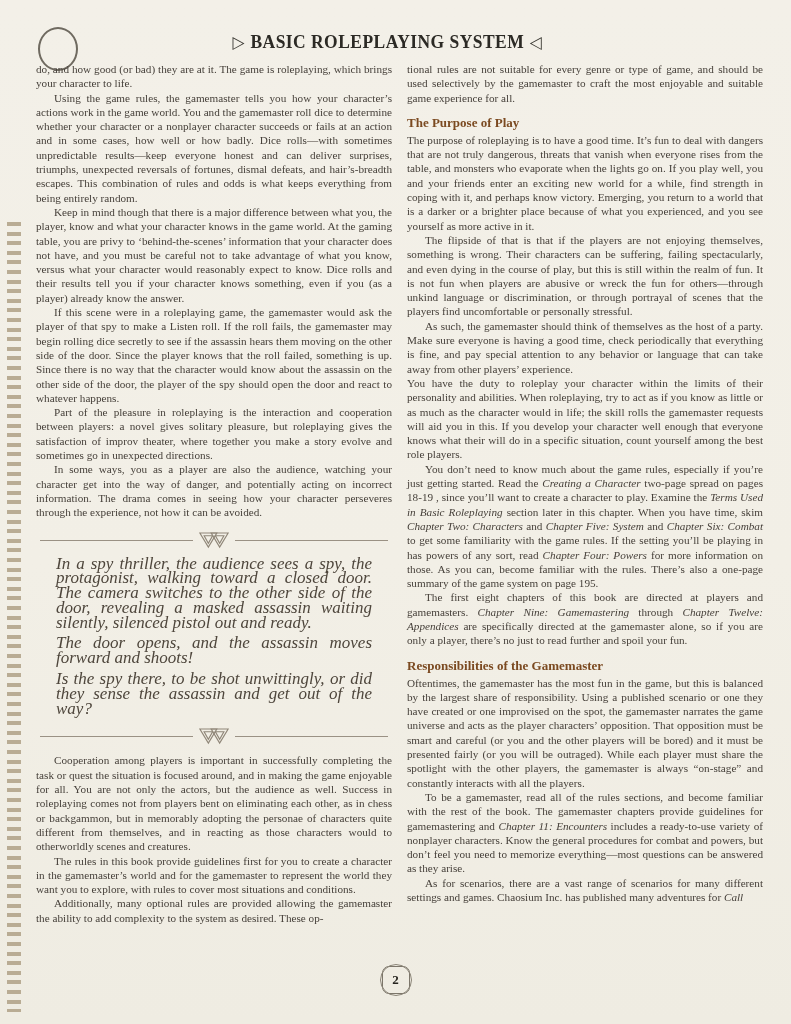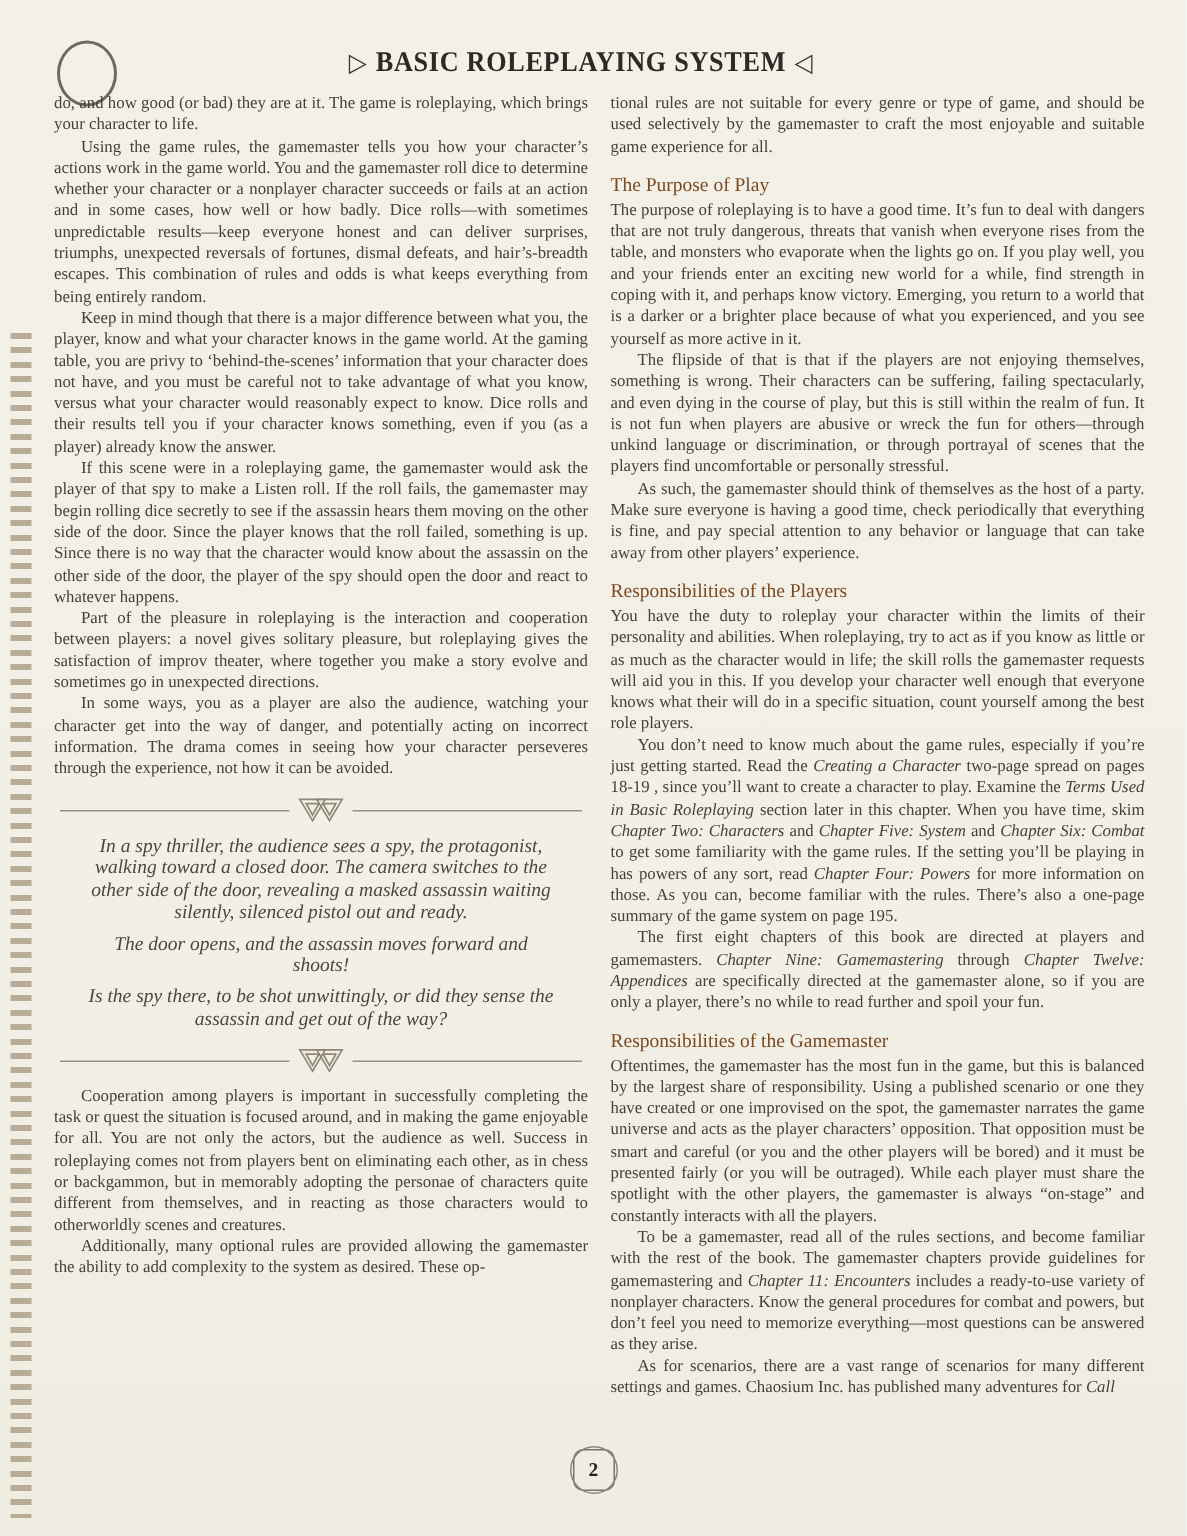--- a/index.html
+++ b/index.html
@@ -27,25 +27,25 @@
   .title-arrow { font-weight:normal; font-size:17px; color:#3a3832; padding:0 6px; }
   .columns {
     position:absolute; top:62px; left:36px; right:28px;
     display:flex; gap:15px;
   }
   .col { flex:1; min-width:0; text-align:justify; font-size:11.2px; line-height:14.3px; }
   .col p.para { margin:0; }
   .col p.para.indent { text-indent:18px; }
   .col h3.heading {
     font-size:13px; color:#7b4a21; margin:10px 0 3px;
-    text-align:left; font-weight:normal; line-height:15px;
+    text-align:left; font-weight:bold; line-height:15px;
   }
   .col p.quote {
-    font-style:italic; text-align:center;
-    margin:6px 20px; font-size:13px; line-height:14.8px; color:#4e463c;
+    font-style:italic; 
+    margin:6px 20px; font-size:17px; line-height:14.8px; color:#4e463c;
   }
   .col p.quote:first-of-type { margin-top:4px; }
   .divider { display:flex; align-items:center; margin:11px 4px 7px; }
   .divider .line { flex:1; height:1px; background:#9a9184; }
   .divider svg { margin:0 5px; flex:0 0 auto; }
   span.i { font-style:italic; }
   span.b { font-weight:normal; }
   .page-badge {
     position:absolute; left:50%; bottom:30px; transform:translateX(-50%);
     width:28px; height:28px; border:1.5px solid #7c766a; border-radius:7px;
@@ -98,32 +98,32 @@
           <g fill="none" stroke="#8f8678" stroke-width="1.2">
             <path d="M2 2 h18 l-9 15 z"></path>
             <path d="M14 2 h18 l-9 15 z"></path>
             <path d="M6.5 5 h9 l-4.5 8 z"></path>
             <path d="M18.5 5 h9 l-4.5 8 z"></path>
           </g>
         </svg>
         <span class="line"></span>
       </div>
       <p class="para indent"><span>Cooperation among players is important in successfully completing the task or quest the situation is focused around, and in making the game enjoyable for all. You are not only the actors, but the audience as well. Success in roleplaying comes not from players bent on eliminating each other, as in chess or backgammon, but in memorably adopting the personae of characters quite different from themselves, and in reacting as those characters would to otherworldly scenes and creatures.</span></p>
+      <p class="para indent"><span>The rules in this book provide guidelines first for you to create a character in the gamemaster’s world and for the gamemaster to represent the world they want you to explore, with rules to cover most situations and conditions.</span></p>
       <p class="para indent"><span>Additionally, many optional rules are provided allowing the gamemaster the ability to add complexity to the system as desired. These op-</span></p>
     </div>
   <div class="col">
       <p class="para"><span>tional rules are not suitable for every genre or type of game, and should be used selectively by the gamemaster to craft the most enjoyable and suitable game experience for all.</span></p>
       <h3 class="heading">The Purpose of Play</h3>
       <p class="para"><span class="b">The purpose of roleplaying is to have a good time.</span><span> It’s fun to deal with dangers that are not truly dangerous, threats that vanish when everyone rises from the table, and monsters who evaporate when the lights go on. If you play well, you and your friends enter an exciting new world for a while, find strength in coping with it, and perhaps know victory. Emerging, you return to a world that is a darker or a brighter place because of what you experienced, and you see yourself as more active in it.</span></p>
       <p class="para indent"><span>The flipside of that is that if the players are not enjoying themselves, something is wrong. Their characters can be suffering, failing spectacularly, and even dying in the course of play, but this is still within the realm of fun. It is not fun when players are abusive or wreck the fun for others—through unkind language or discrimination, or through portrayal of scenes that the players find uncomfortable or personally stressful.</span></p>
       <p class="para indent"><span>As such, the gamemaster should think of themselves as the host of a party. Make sure everyone is having a good time, check periodically that everything is fine, and pay special attention to any behavior or language that can take away from other players’ experience.</span></p>
-      <h3 class="heading">Responsibilities of the Players</h3>
       <p class="para"><span>You have the duty to roleplay your character within the limits of their personality and abilities. When roleplaying, try to act as if you know as little or as much as the character would in life; the skill rolls the gamemaster requests will aid you in this. If you develop your character well enough that everyone knows what their will do in a specific situation, count yourself among the best role players.</span></p>
       <p class="para indent"><span>You don’t need to know much about the game rules, especially if you’re just getting started. Read the </span><span class="i">Creating a Character</span><span> two-page spread on pages 18-19 , since you’ll want to create a character to play. Examine the </span><span class="i">Terms Used in Basic Roleplaying</span><span> section later in this chapter. When you have time, skim </span><span class="i">Chapter Two: Characters</span><span> and </span><span class="i">Chapter Five: System</span><span> and </span><span class="i">Chapter Six: Combat</span><span> to get some familiarity with the game rules. If the setting you’ll be playing in has powers of any sort, read </span><span class="i">Chapter Four: Powers</span><span> for more information on those. As you can, become familiar with the rules. There’s also a one-page summary of the game system on page 195.</span></p>
-      <p class="para indent"><span>The first eight chapters of this book are directed at players and gamemasters. </span><span class="i">Chapter Nine: Gamemastering</span><span> through </span><span class="i">Chapter Twelve: Appendices</span><span> are specifically directed at the gamemaster alone, so if you are only a player, there’s no while to read further and spoil your fun.</span></p>
+      <p class="para indent"><span>The first eight chapters of this book are directed at players and gamemasters. </span><span class="i">Chapter Nine: Gamemastering</span><span> through </span><span class="i">Chapter Twelve: Appendices</span><span> are specifically directed at the gamemaster alone, so if you are only a player, there’s no just to read further and spoil your fun.</span></p>
       <h3 class="heading">Responsibilities of the Gamemaster</h3>
       <p class="para"><span>Oftentimes, the gamemaster has the most fun in the game, but this is balanced by the largest share of responsibility. Using a published scenario or one they have created or one improvised on the spot, the gamemaster narrates the game universe and acts as the player characters’ opposition. That opposition must be smart and careful (or you and the other players will be bored) and it must be presented fairly (or you will be outraged). While each player must share the spotlight with the other players, the gamemaster is always “on-stage” and constantly interacts with all the players.</span></p>
       <p class="para indent"><span>To be a gamemaster, read all of the rules sections, and become familiar with the rest of the book. The gamemaster chapters provide guidelines for gamemastering and </span><span class="i">Chapter 11: Encounters</span><span> includes a ready-to-use variety of nonplayer characters. Know the general procedures for combat and powers, but don’t feel you need to memorize everything—most questions can be answered as they arise.</span></p>
       <p class="para indent"><span>As for scenarios, there are a vast range of scenarios for many different settings and games. Chaosium Inc. has published many adventures for </span><span class="i">Call</span></p>
     </div>
 </div>
 
 <div class="page-badge">
   <span>2</span>
 </div>

